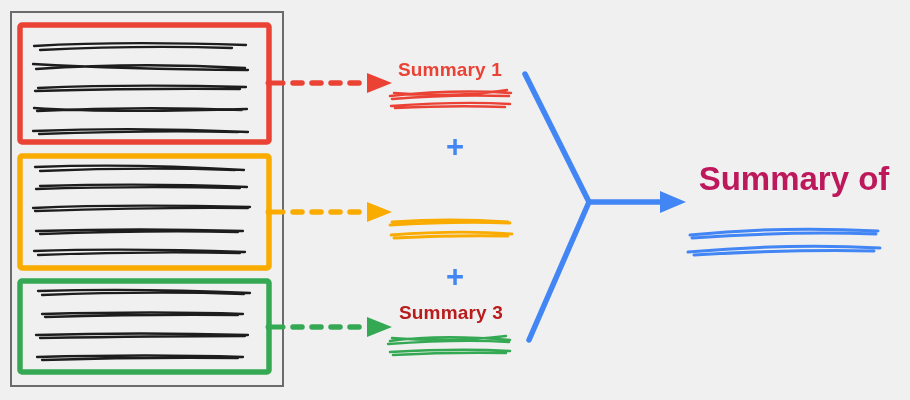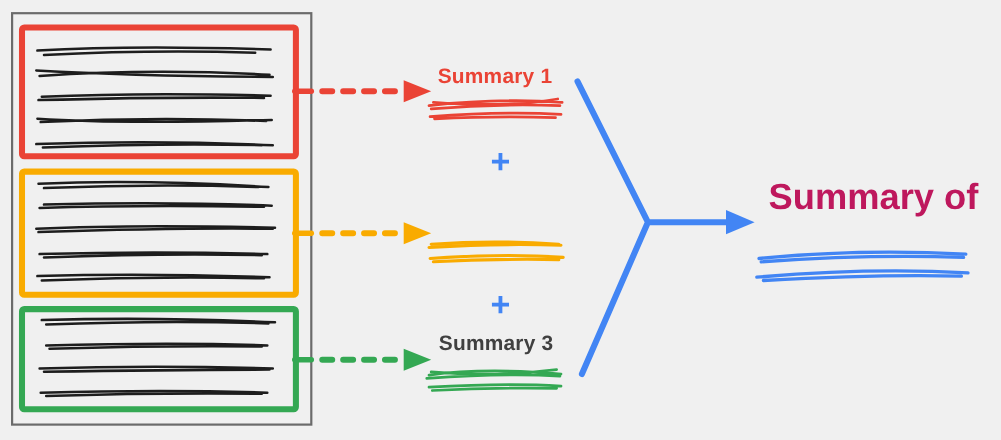--- a/index.html
+++ b/index.html
@@ -23,21 +23,21 @@
   .lbl {
     position: absolute;
     transform: translate(-50%, -50%);
     font-size: 19px;
     font-weight: 600;
     letter-spacing: 0.2px;
     white-space: nowrap;
   }
   .s1 { left: 450px; top: 70px;  color: #EA4335; }
   .s2 { left: 451px; top: 200px; color: #F9AB00; }
-  .s3 { left: 451px; top: 313px; color: #404040; }
+  .s3 { left: 451px; top: 313px; color: #b91c1c; }
   .plus {
     position: absolute;
     transform: translate(-50%, -50%);
     font-size: 31px;
     font-weight: 700;
     color: #4285F4;
   }
   .p1 { left: 455px; top: 147px; }
   .p2 { left: 455px; top: 277px; }
   .result {

